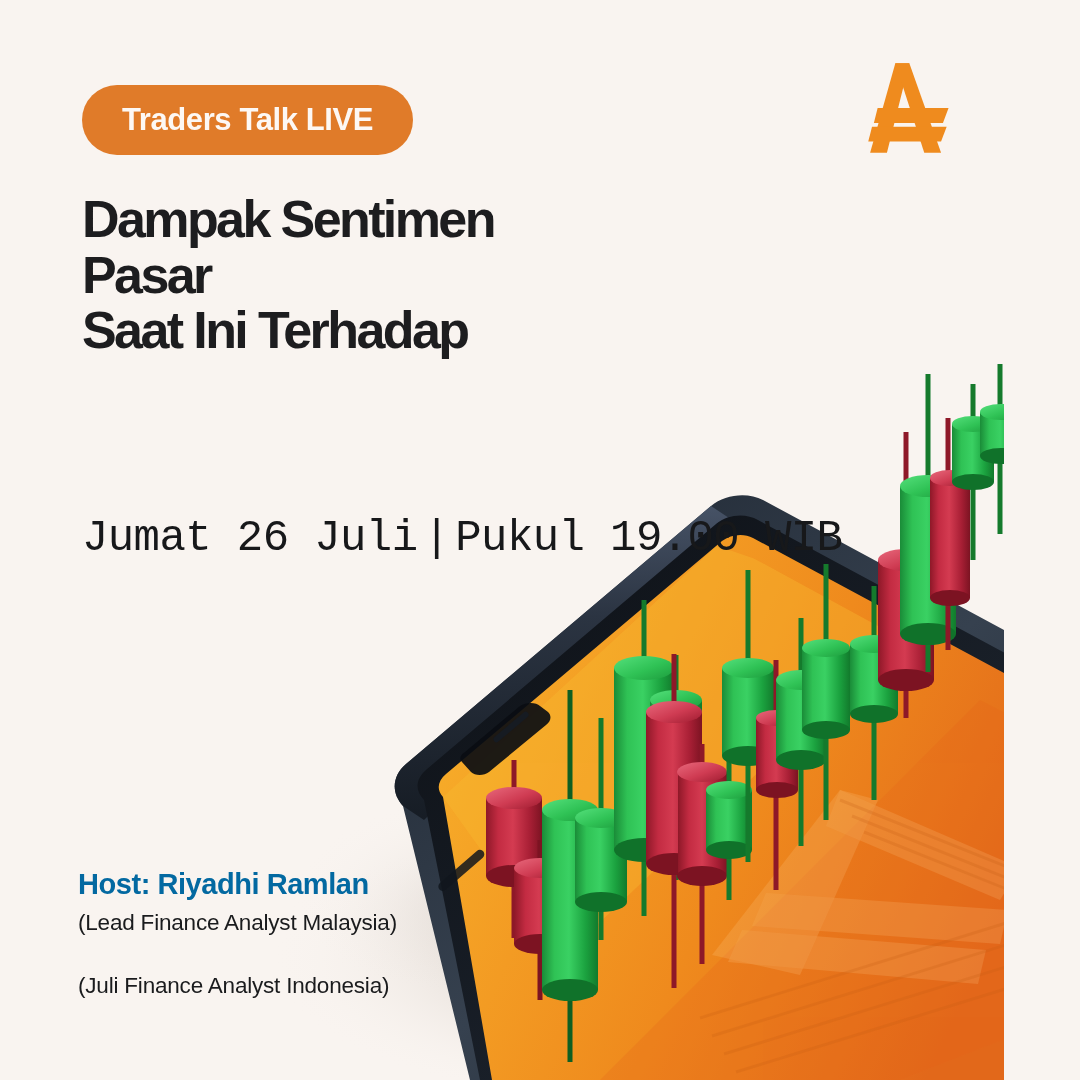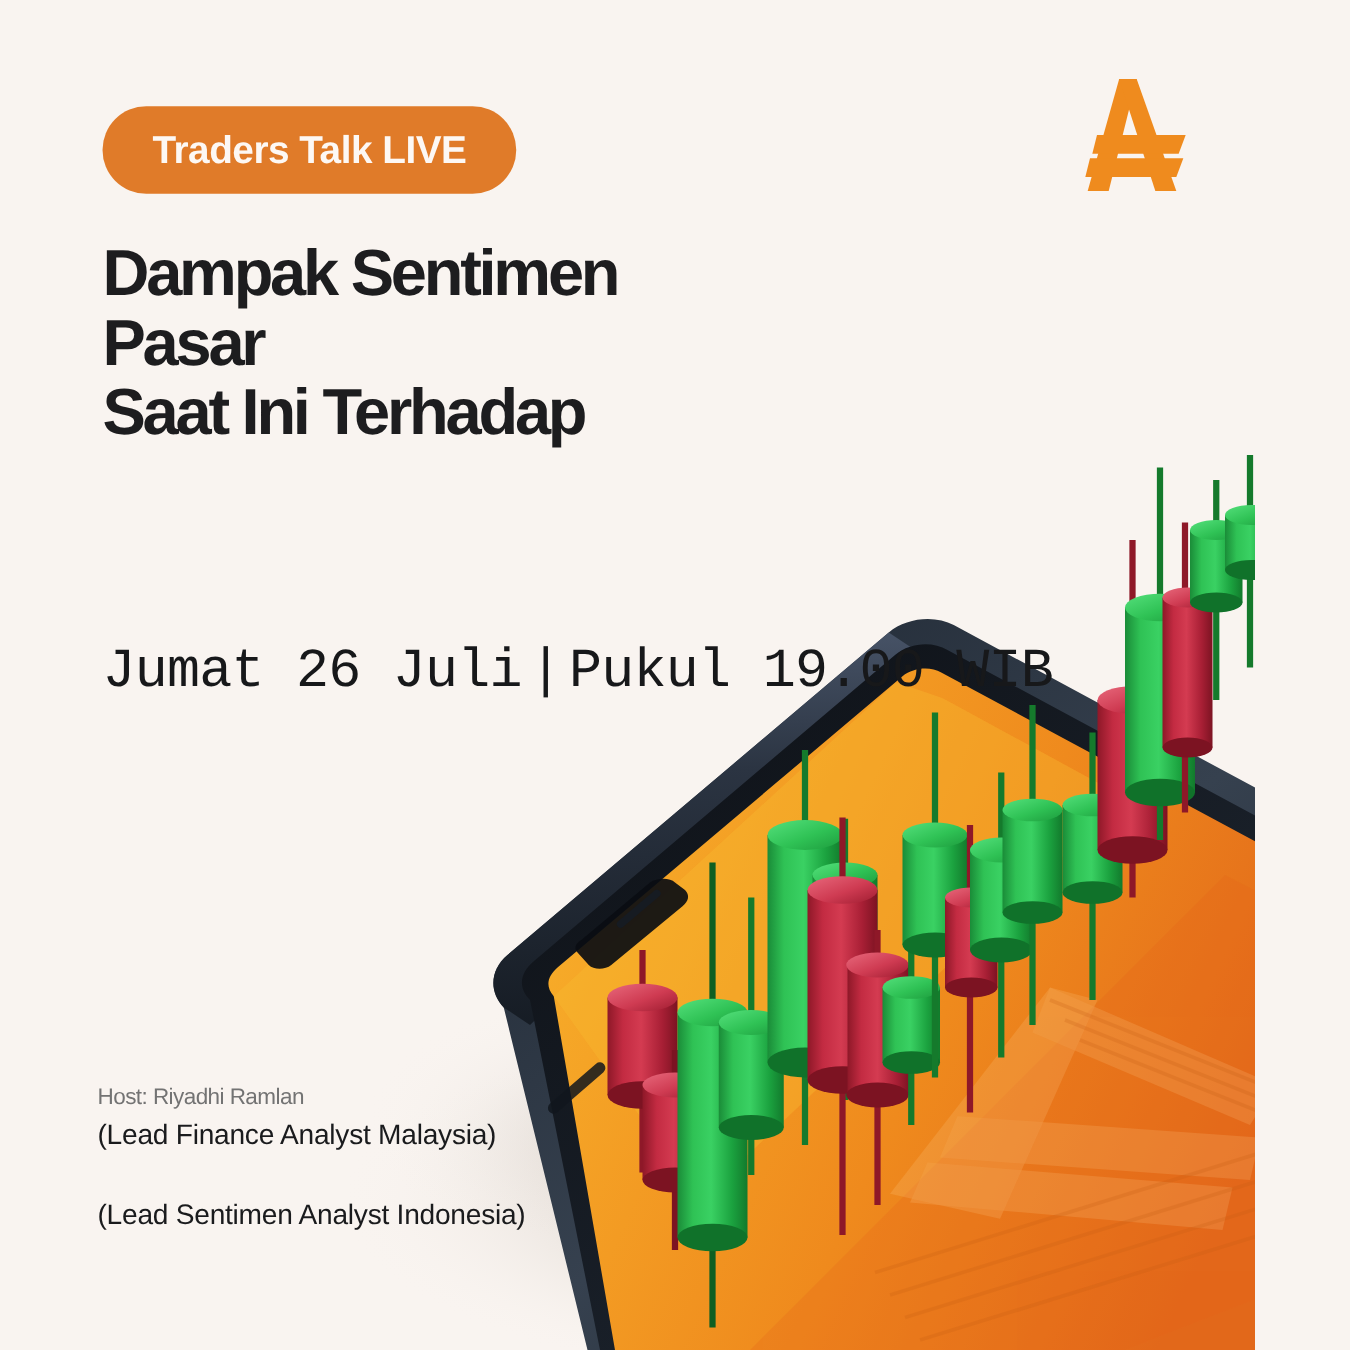--- a/index.html
+++ b/index.html
@@ -58,21 +58,21 @@
     color:#17181a;
     white-space:nowrap;
     font-family:Liberation Mono, monospace;
   }
   .datetime .sep { font-weight:300; padding:0 6px; }
 
   .credits { position:absolute; left:78px; top:866px; }
   .credit-block { margin-bottom:33px; }
   .credit-block:last-child { margin-bottom:0; }
   .credit-name {
-    font-size:18px; font-weight:normal; color:#737373;
+    font-size:29px; font-weight:bold; color:#0369a1;
     letter-spacing:-0.45px; line-height:1.3; white-space:nowrap;
   }
   .credit-role {
     font-size:22.5px; font-weight:400; color:#1a1b1d;
     letter-spacing:-0.2px; line-height:1.35; white-space:nowrap;
     margin-top:4px;
   }
 </style>
 </head>
 <body>
@@ -376,18 +376,18 @@
     <div class="datetime">
       <span>Jumat 26 Juli</span><span class="sep">|</span><span>Pukul 19.00 WIB</span>
     </div>
 
     <div class="credits">
       <div class="credit-block">
         <div class="credit-name">Host: Riyadhi Ramlan</div>
         <div class="credit-role">(Lead Finance Analyst Malaysia)</div>
       </div>
       <div class="credit-block">
-        <div class="credit-role">(Lead Sentimen Analyst Indonesia)</div>
+        <div class="credit-role">(Juli Finance Analyst Indonesia)</div>
       </div>
     </div>
 
   </div>
 </div>
 
 </body></html>

